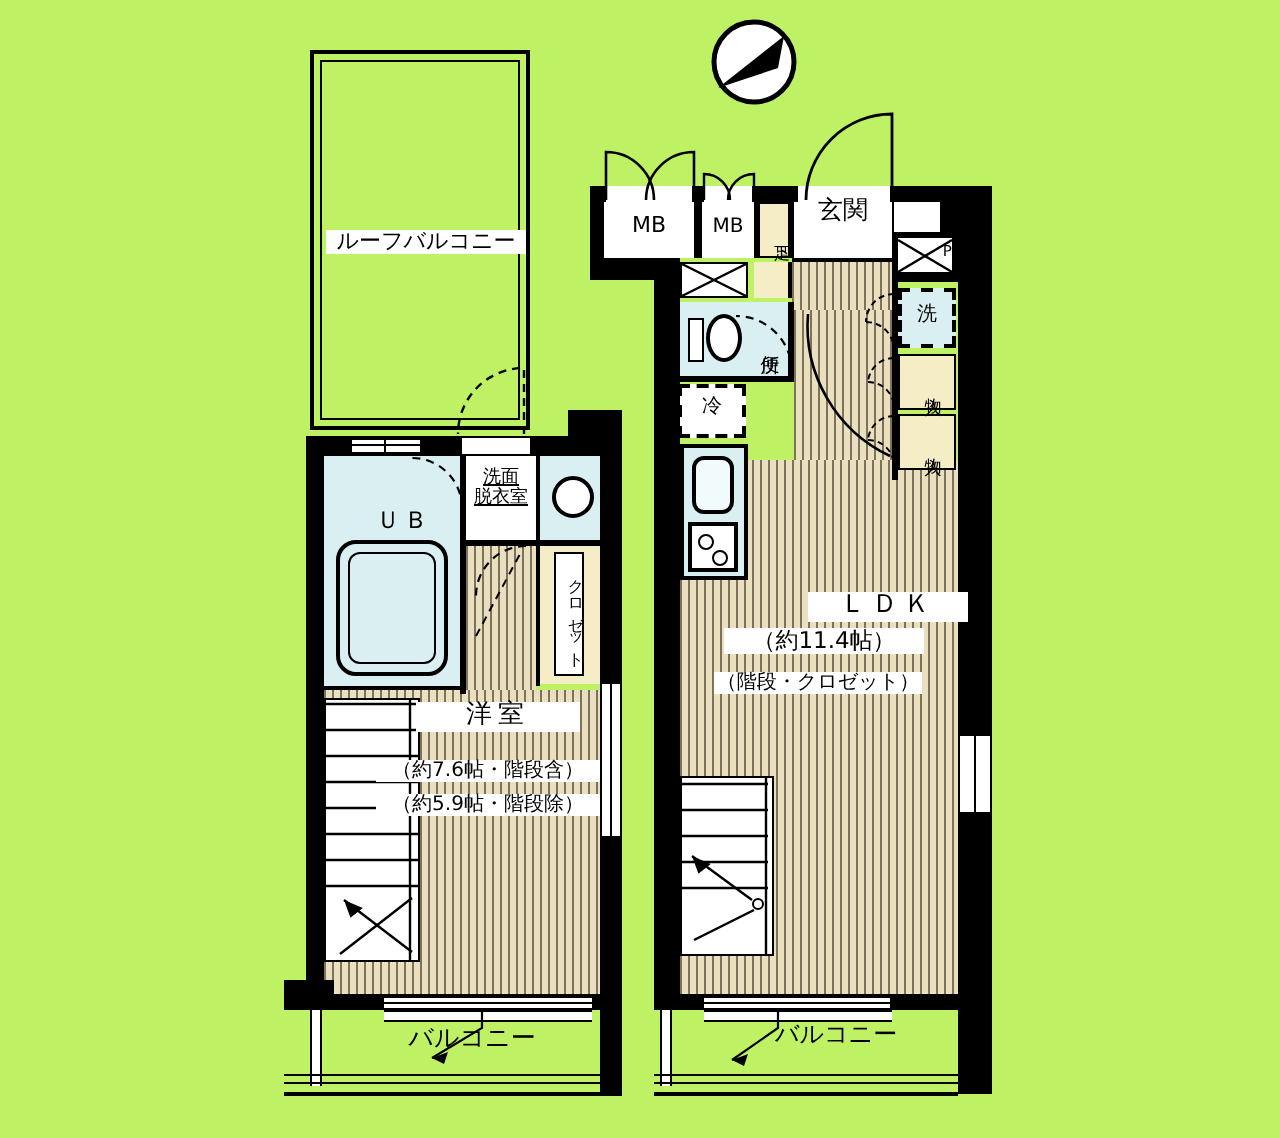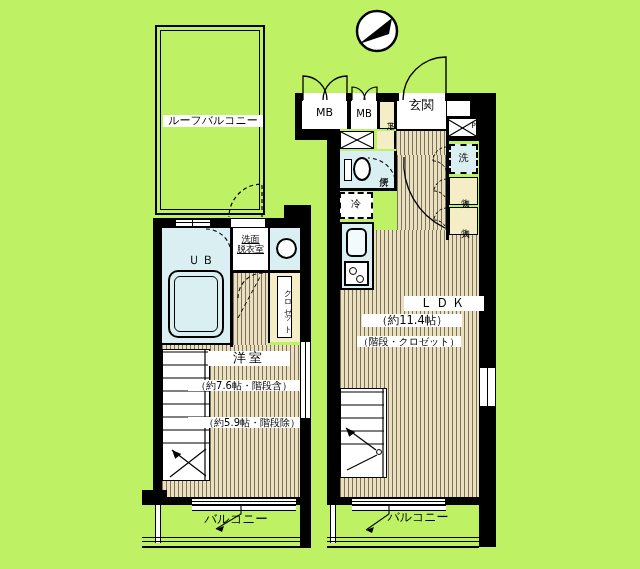--- a/index.html
+++ b/index.html
@@ -202,21 +202,21 @@
 
   <div class="abs lbl" style="left:163px;top:115px;width:100px;font-size:11px;z-index:8;">ルーフバルコニー</div>
   <div class="abs lbl clear" style="left:178px;top:254px;width:48px;font-size:12px;letter-spacing:2px;z-index:8;">ＵＢ</div>
   <div class="abs lbl clear" style="left:232px;top:234px;width:37px;font-size:9px;z-index:8;text-decoration:underline;">
     <div>洗面</div>
     <div>脱衣室</div>
   </div>
   <div class="abs lbl clear v" style="left:278px;top:279px;width:13px;height:56px;font-size:8px;z-index:8;">クロゼット</div>
   <div class="abs lbl" style="left:208px;top:351px;width:82px;font-size:13px;letter-spacing:3px;z-index:8;">洋室</div>
   <div class="abs lbl" style="left:188px;top:380px;width:112px;font-size:10px;z-index:8;">（約7.6帖・階段含）</div>
-  <div class="abs lbl" style="left:188px;top:417px;width:112px;font-size:10px;z-index:8;text-align:right;">（約5.9帖・階段除）</div>
+  <div class="abs lbl" style="left:188px;top:397px;width:112px;font-size:10px;z-index:8;">（約5.9帖・階段除）</div>
   <div class="abs lbl clear" style="left:192px;top:512px;width:88px;font-size:12.5px;z-index:8;">バルコニー</div>
 
   <div class="abs lbl clear" style="left:302px;top:107px;width:45px;font-size:11px;z-index:8;">MB</div>
   <div class="abs lbl clear" style="left:351px;top:108px;width:26px;font-size:10px;z-index:8;">MB</div>
   <div class="abs lbl clear v" style="left:381px;top:104px;width:13px;height:23px;font-size:8px;z-index:8;">下足</div>
   <div class="abs lbl clear" style="left:397px;top:98px;width:49px;font-size:12.5px;z-index:8;">玄関</div>
   <div class="abs lbl clear" style="left:468px;top:122px;width:16px;font-size:7.5px;z-index:8;">PS</div>
   <div class="abs lbl clear v" style="left:374px;top:155px;width:15px;height:30px;font-size:9.5px;z-index:8;">便所</div>
   <div class="abs lbl clear" style="left:339px;top:198px;width:34px;font-size:10px;z-index:8;">冷</div>
   <div class="abs lbl clear" style="left:449px;top:152px;width:29px;font-size:10px;z-index:8;">洗</div>

